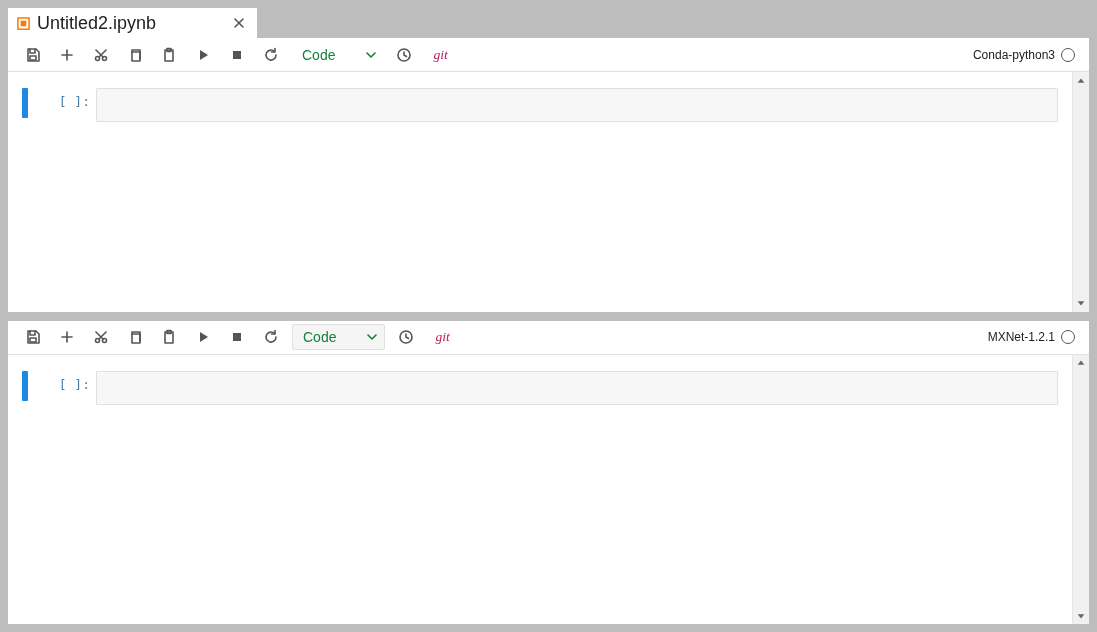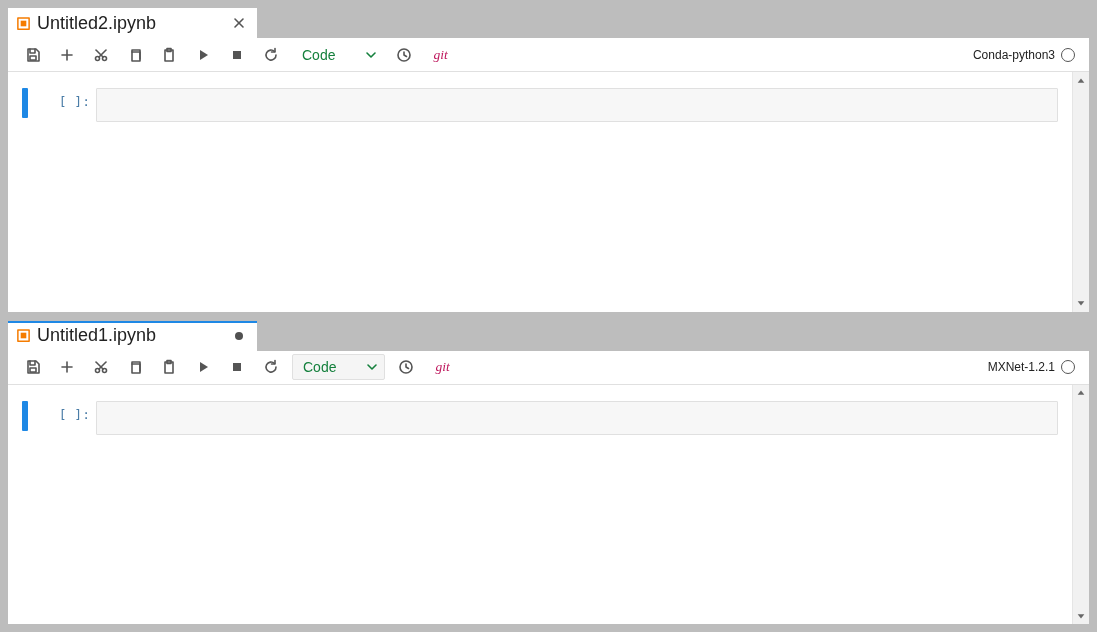--- a/index.html
+++ b/index.html
@@ -286,34 +286,20 @@
         <div class="scroll-arrow">
           <svg viewBox="0 0 12 12" width="10" height="10">
               <polygon points="2,4 10,4 6,9" fill="#666" stroke="none"></polygon>
             </svg>
         </div>
       </div>
     </div>
   </div>
 
   <div class="pane">
-    <div class="tab-bar">
-      <div class="tab modified-border">
-        <span class="tab-icon">
-          <svg viewBox="0 0 16 16">
-              <rect x="2" y="2" width="12" height="12" stroke="#f57c00"></rect>
-              <rect x="5" y="5" width="6" height="6" fill="#f57c00" stroke="none"></rect>
-            </svg>
-        </span>
-        <span class="tab-title">Untitled1.ipynb</span>
-        <span class="tab-dirty">
-          <span class="dirty-dot"></span>
-        </span>
-      </div>
-    </div>
 
     <div class="toolbar">
       <div class="tool-btn">
         <svg viewBox="0 0 16 16">
             <path d="M3 2h8l3 3v9H3z"></path>
             <path d="M5 2v4h5V2"></path>
             <rect x="5" y="9" width="6" height="4"></rect>
           </svg>
       </div>
       <div class="tool-btn">

